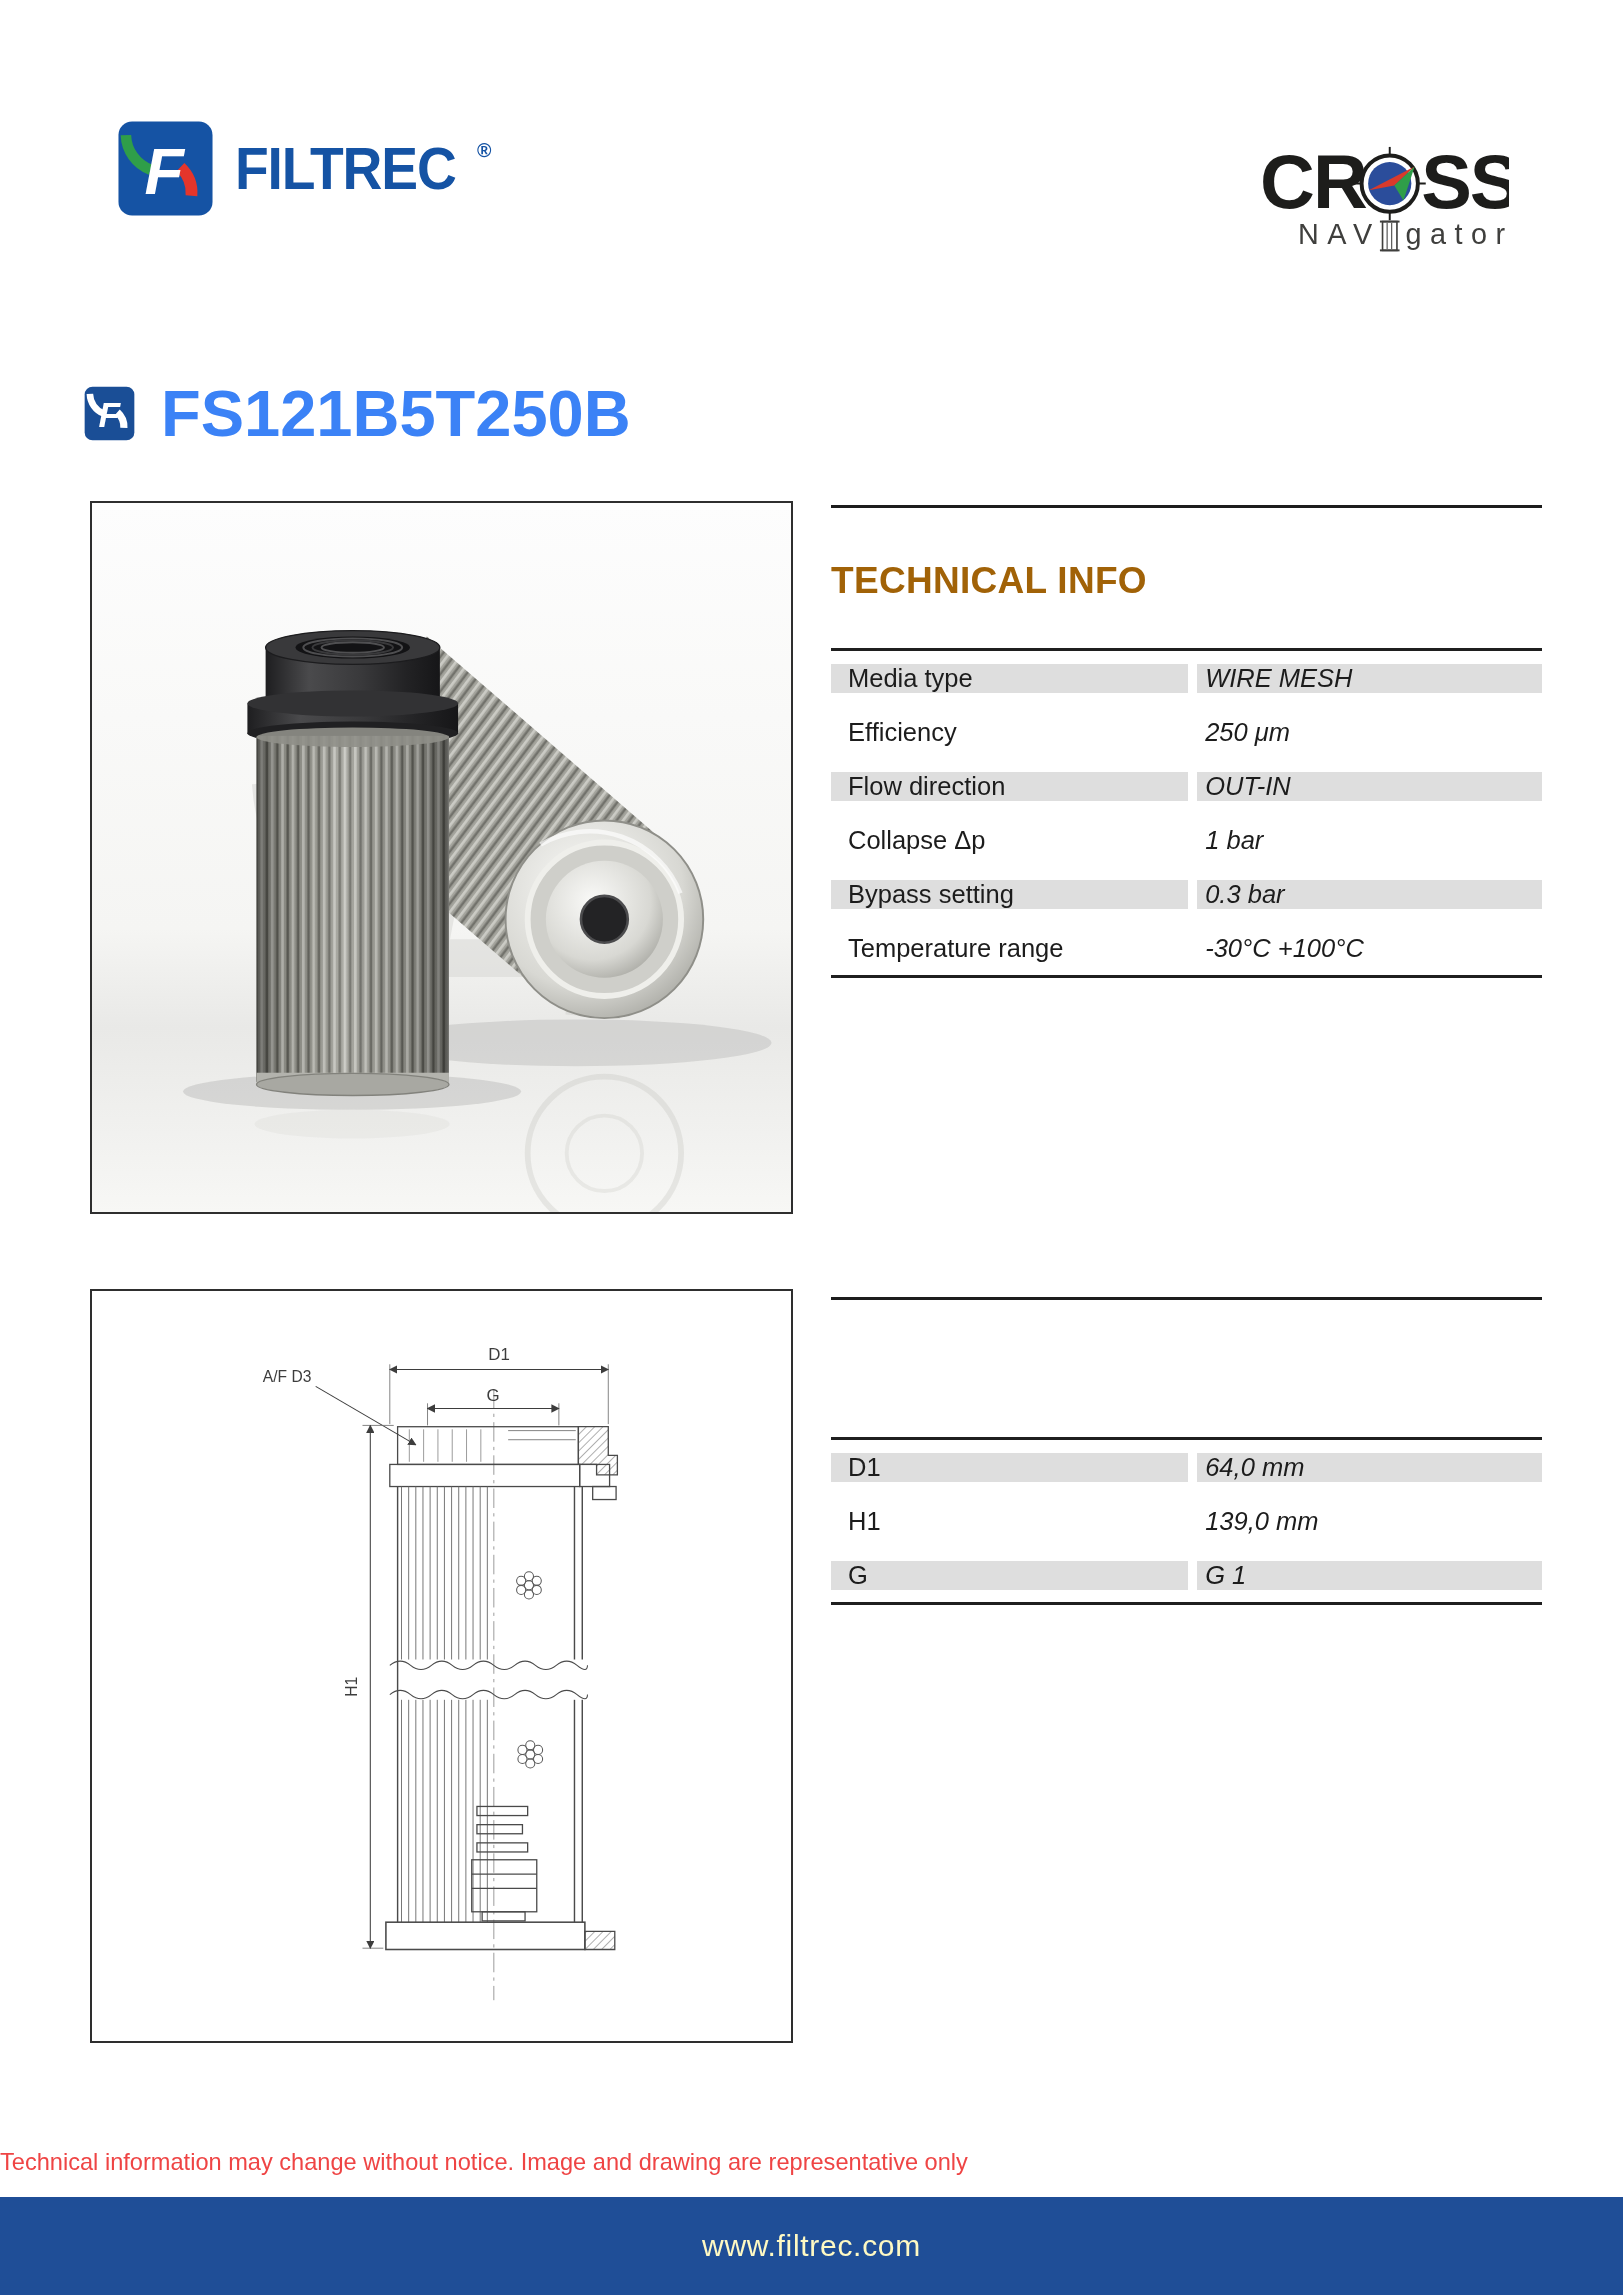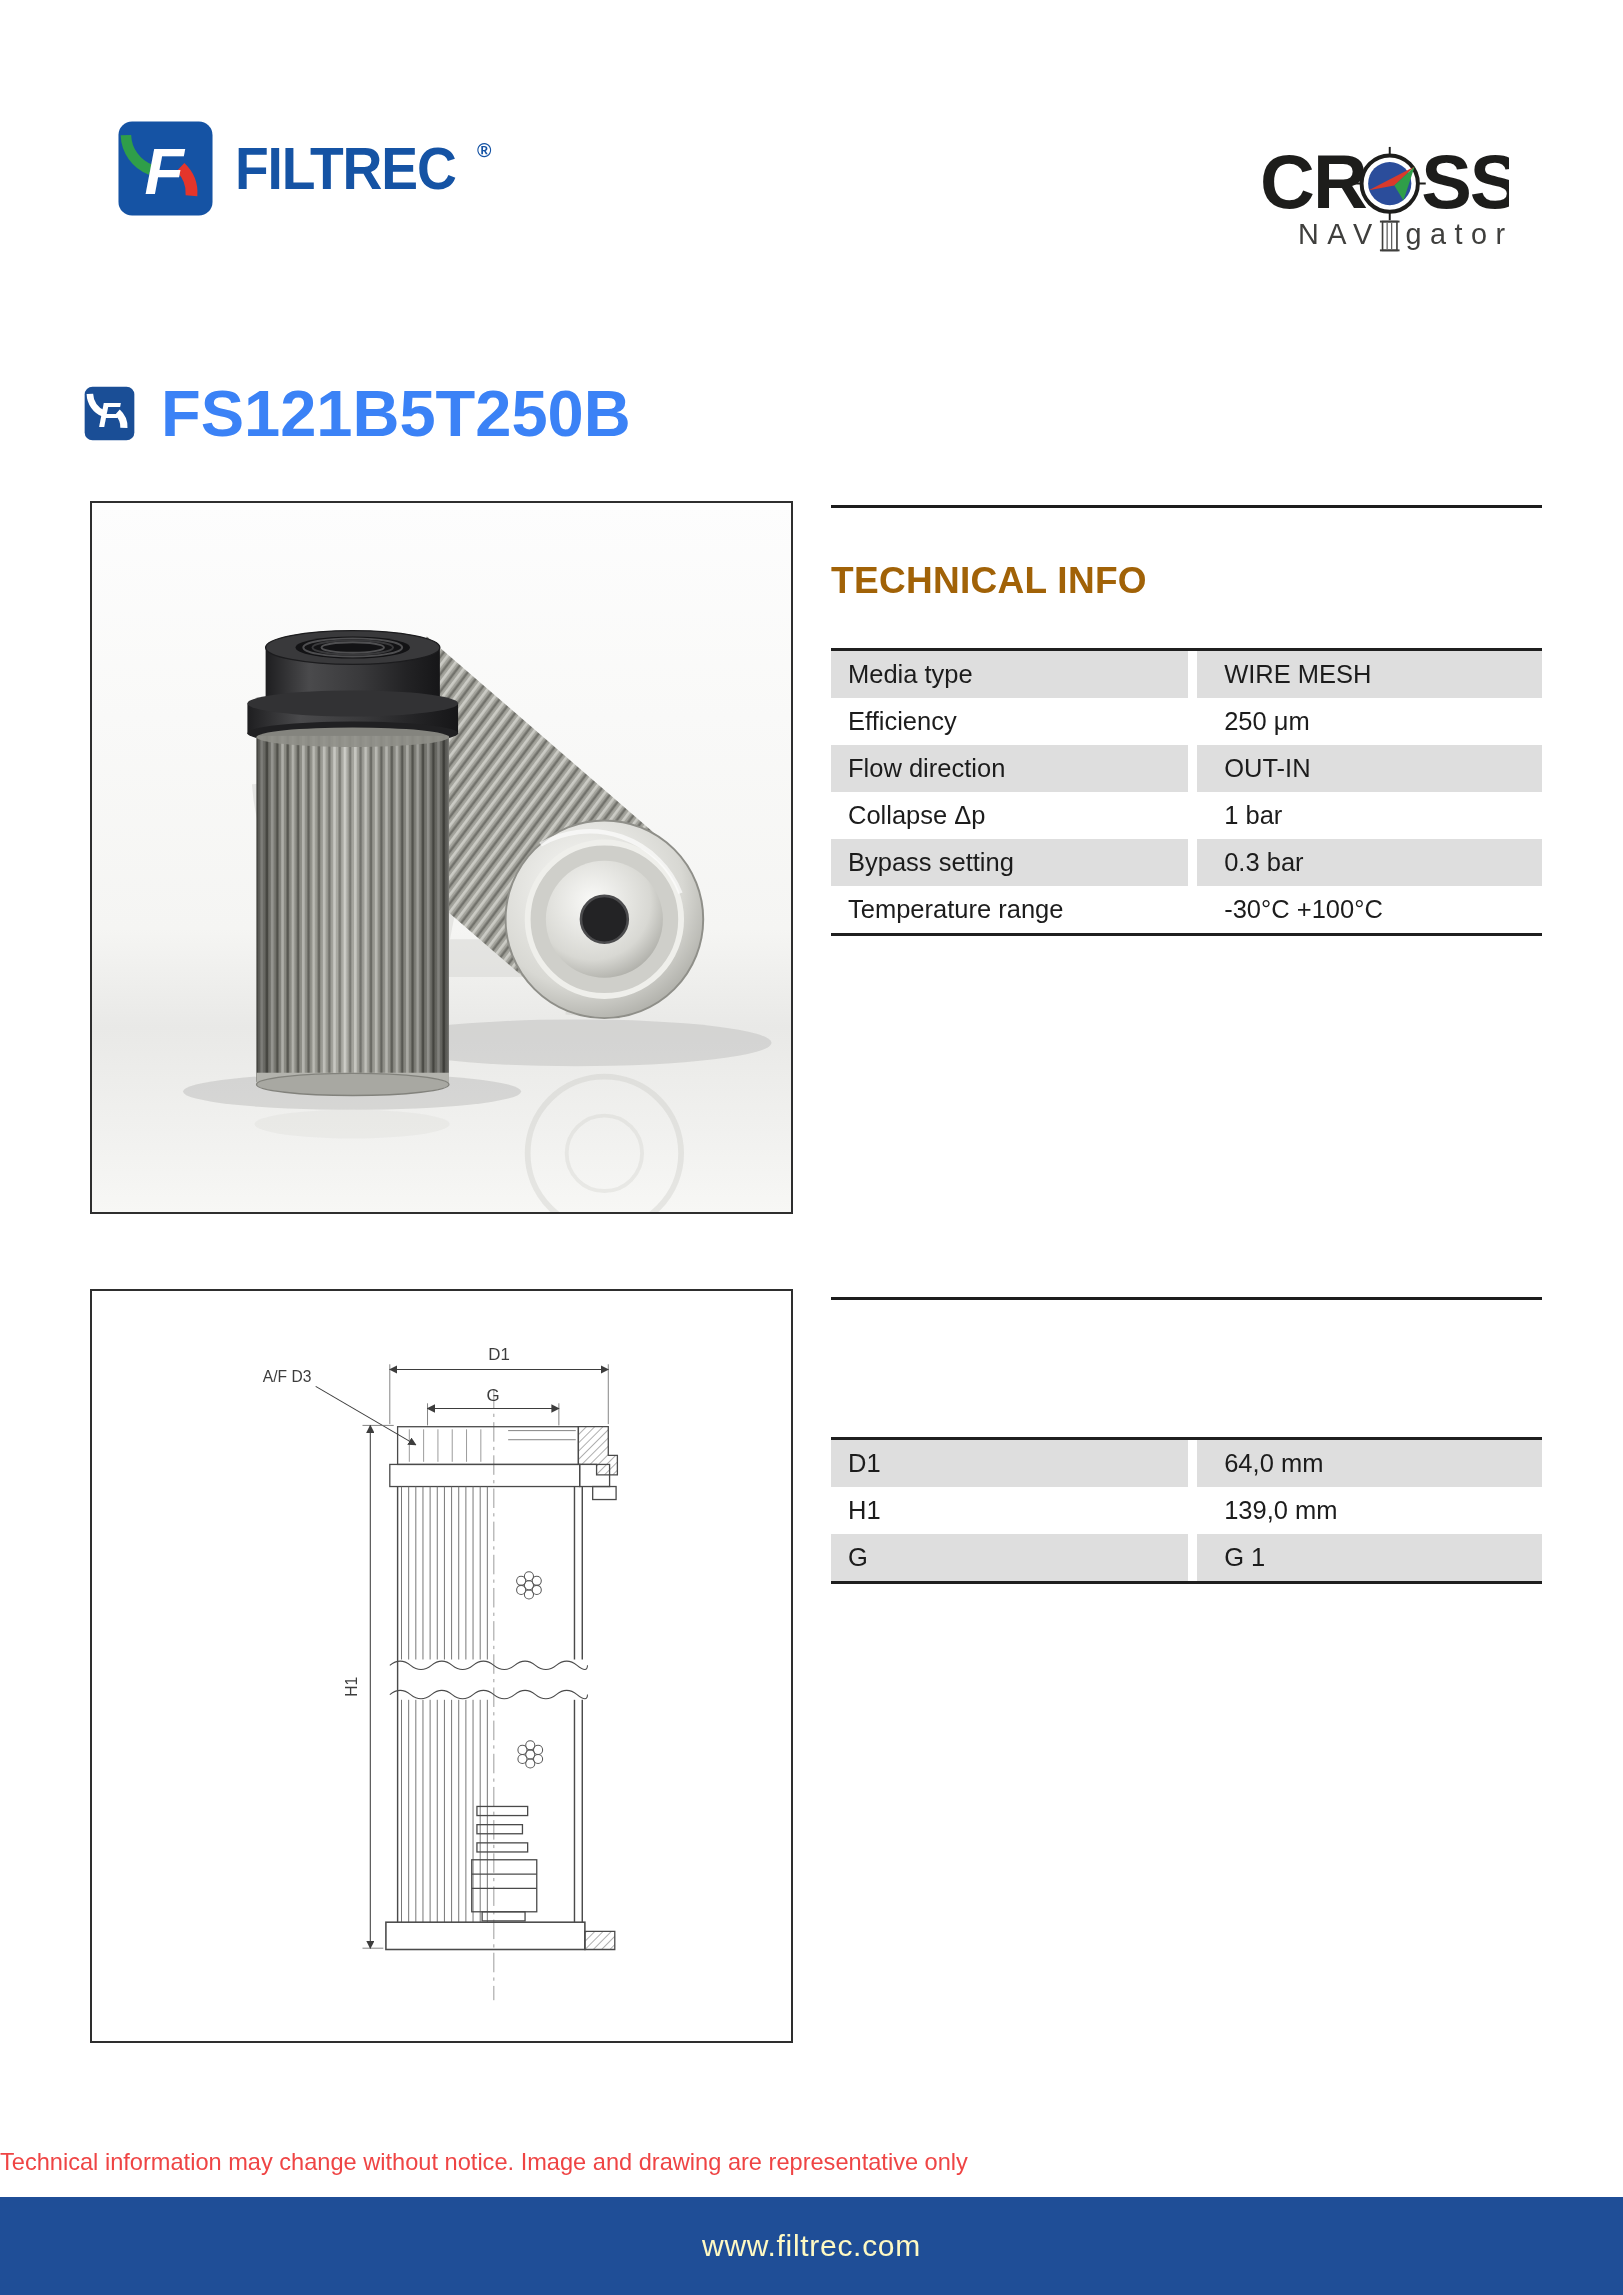--- a/index.html
+++ b/index.html
@@ -27,24 +27,24 @@
   .rule{position:absolute;left:831px;width:711px;height:3.3px;background:#1c1c1c;}
   .sec-title{
     position:absolute;left:831px;width:711px;
     font-size:37px;font-weight:bold;color:#a16207;letter-spacing:0.3px;
   }
   .tbl{
     position:absolute;left:831px;width:711px;
     border-top:3.3px solid #1f1f1f;border-bottom:3.3px solid #1f1f1f;
     box-sizing:content-box;
   }
-  .tbl .row{display:flex;height:47px;}
+  .tbl .row{display:flex;height:54px;align-items:center;}
   .tbl .cell{display:flex;align-items:center;font-size:25.5px;color:#1c1c1c;}
   .tbl .lbl{width:340px;padding-left:17px;margin-right:9.2px;}
-  .tbl .val{flex:1;padding-left:27px;}
+  .tbl .val{flex:1;padding-left:8px;font-style:italic;}
   .tbl .row:nth-child(odd) .cell{background:#dedede;}
   
   .disclaimer{
     position:absolute;left:0;top:2149px;width:1623px;
     font-size:23.6px;color:#ef4444;
   }
   .footer-bar{
     position:absolute;left:0;top:2197px;width:1623px;height:98px;
     background:#1F4E97;display:flex;align-items:center;justify-content:center;
   }

